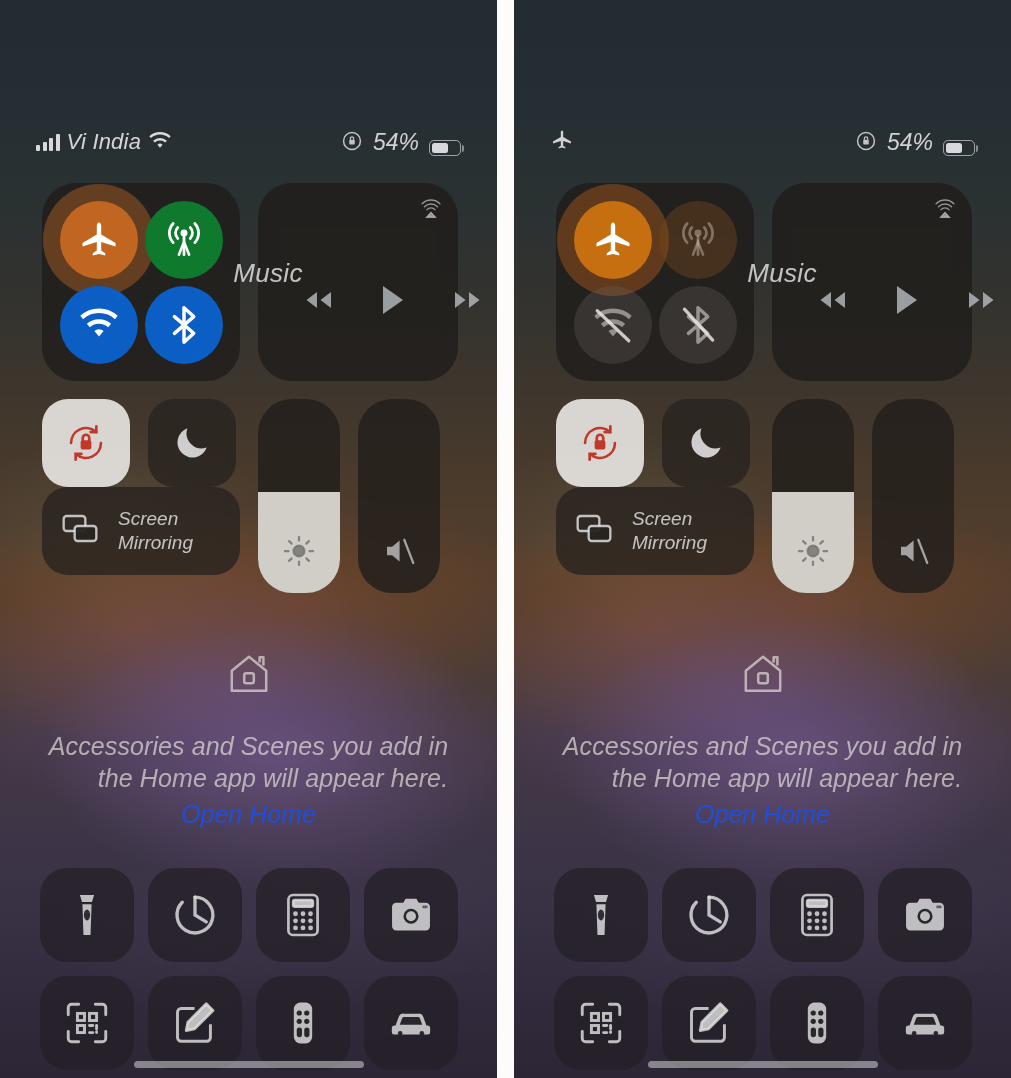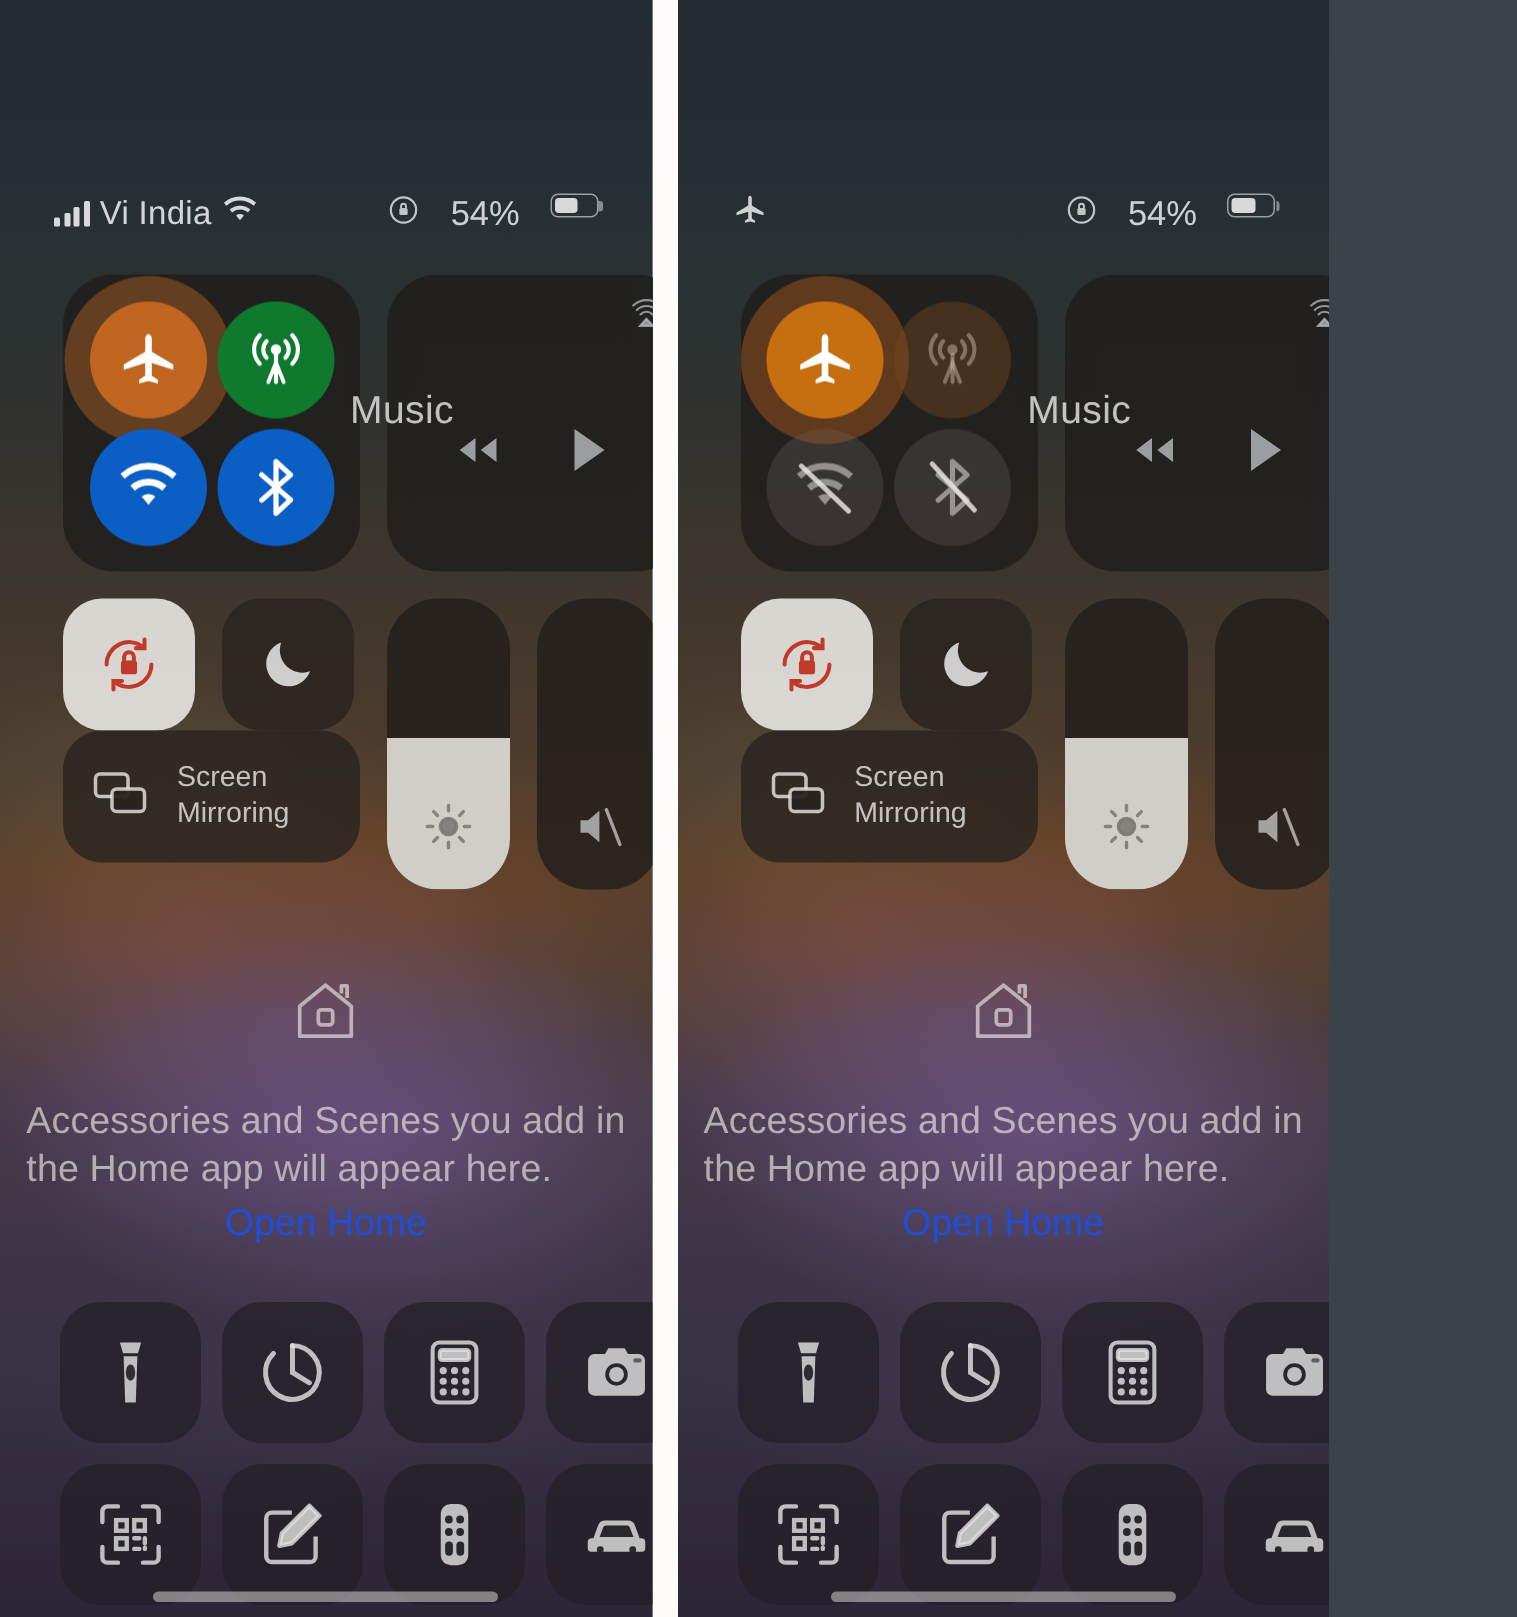--- a/index.html
+++ b/index.html
@@ -1,19 +1,19 @@
 <!DOCTYPE html>
 <html><head>
 <meta charset="utf-8">
 <style>
   * { margin:0; padding:0; box-sizing:border-box; }
   html,body { width:1011px; height:1078px; overflow:hidden; background:#3a4349;
               font-family:"Liberation Sans", sans-serif; }
 
-  .stage { position:relative; width:886px; height:1078px; display:flex; }
+  .stage { position:relative; width:1011px; height:1078px; display:flex;font-style:italic; }
 
   .panel { position:relative; width:497px; height:1078px; overflow:hidden; }
   .divider { width:17px; height:1078px; background:#fdfcfa; flex:0 0 17px; }
 
   
   .wall { position:absolute; inset:0;
     background:
       radial-gradient(ellipse 330px 190px at 56% 70%, rgba(160,120,200,.55), transparent 72%),
       radial-gradient(ellipse 360px 200px at 42% 64%, rgba(122,92,174,.50), transparent 70%),
       radial-gradient(ellipse 300px 170px at 28% 58%, rgba(175,100,45,.65), transparent 72%),
@@ -26,21 +26,21 @@
         #4b4034 36%, #5d4733 45%, #6a4b35 53%, #61493f 61%,
         #554455 69%, #4b3f58 77%, #433a54 85%, #3a3048 93%, #33293f 100%);
     filter:blur(0.4px);
   }
   .wall-dim { position:absolute; inset:0; background:rgba(30,28,30,.28); }
 
   
   .statusbar { position:absolute; top:122px; left:0; width:100%; height:40px;
     display:flex; align-items:center; padding:0 36px; }
   .sb-left { display:flex; align-items:center; gap:7px; }
-  .sb-right { margin-left:auto; display:flex; align-items:flex-start; gap:20px; }
+  .sb-right { margin-left:auto; display:flex; align-items:flex-end; gap:10px; }
   .sb-text { color:rgba(255,255,255,.80); font-size:22px; letter-spacing:.2px; }
   .sb-pct { color:rgba(255,255,255,.78); font-size:23px; font-weight:400; }
   .bars { display:flex; align-items:flex-end; gap:2.5px; height:17px; }
   .bars i { display:block; width:4px; background:rgba(255,255,255,.82); border-radius:1px; }
   .bars i:nth-child(1){height:6px}.bars i:nth-child(2){height:9px}
   .bars i:nth-child(3){height:13px}.bars i:nth-child(4){height:17px}
   .batt { width:32px; height:16px; border:1.6px solid rgba(255,255,255,.55);
           border-radius:5px; position:relative; }
   .batt::after { content:""; position:absolute; right:-4px; top:4px; width:2.5px; height:7px;
           background:rgba(255,255,255,.45); border-radius:0 2px 2px 0; }
@@ -94,21 +94,21 @@
   .slider .fill { position:absolute; left:0; right:0; bottom:0;
             background:rgba(232,230,224,.88); }
   .slider .glyph { position:absolute; left:0; right:0; bottom:24px;
             display:flex; justify-content:center; }
   .slider .glyph svg { width:36px; height:36px; }
 
   
   .home { position:absolute; left:0; top:650px; width:100%;
           display:flex; flex-direction:column; align-items:center; }
   .home svg { width:48px; height:48px; }
-  .home-text { margin-top:28px; text-align:left; color:rgba(222,218,214,.72);
+  .home-text { margin-top:28px; text-align:right; color:rgba(222,218,214,.72);
                font-size:25px; line-height:1.28; letter-spacing:.1px; }
   .home-link { margin-top:6px; color:#1f4fd8; font-size:25px; }
 
   
   .shortcuts { position:absolute; left:40px; top:868px; width:420px;
                display:grid; grid-template-columns:repeat(4,94px);
                grid-auto-rows:94px; gap:14px; }
   .app { border-radius:27px; background:rgba(34,30,38,.72);
          display:flex; align-items:center; justify-content:center; }
   .app svg { width:50px; height:50px; }

